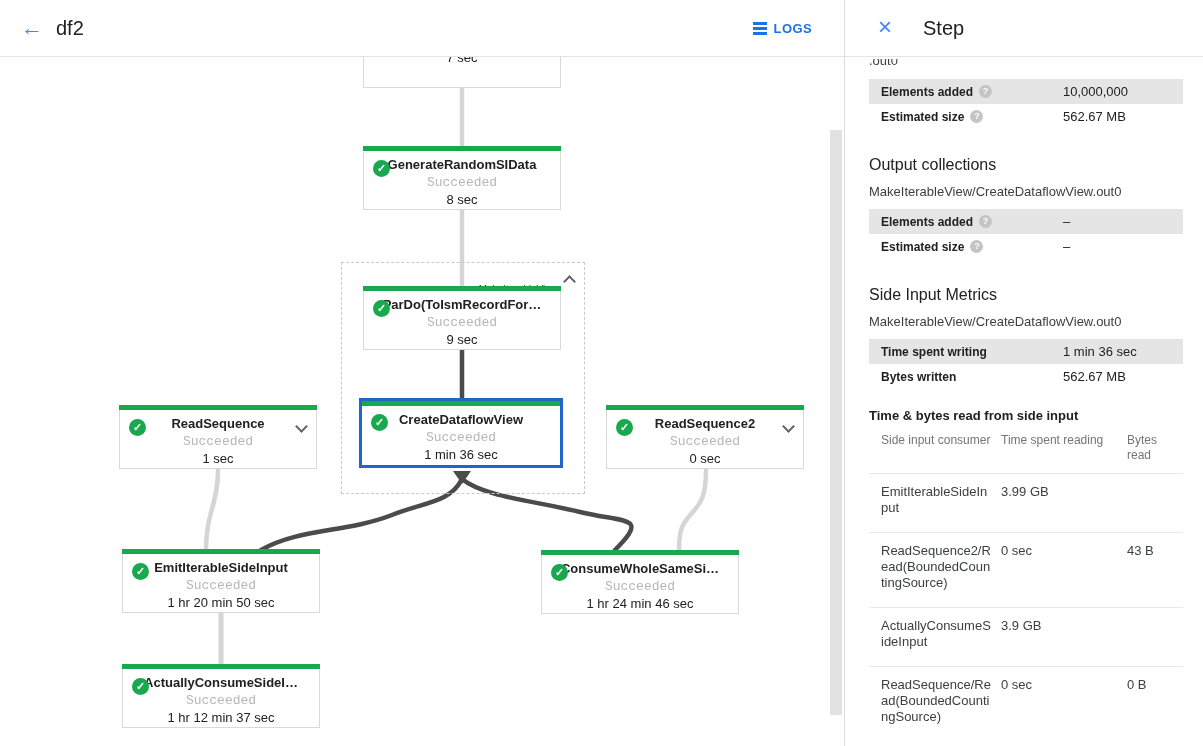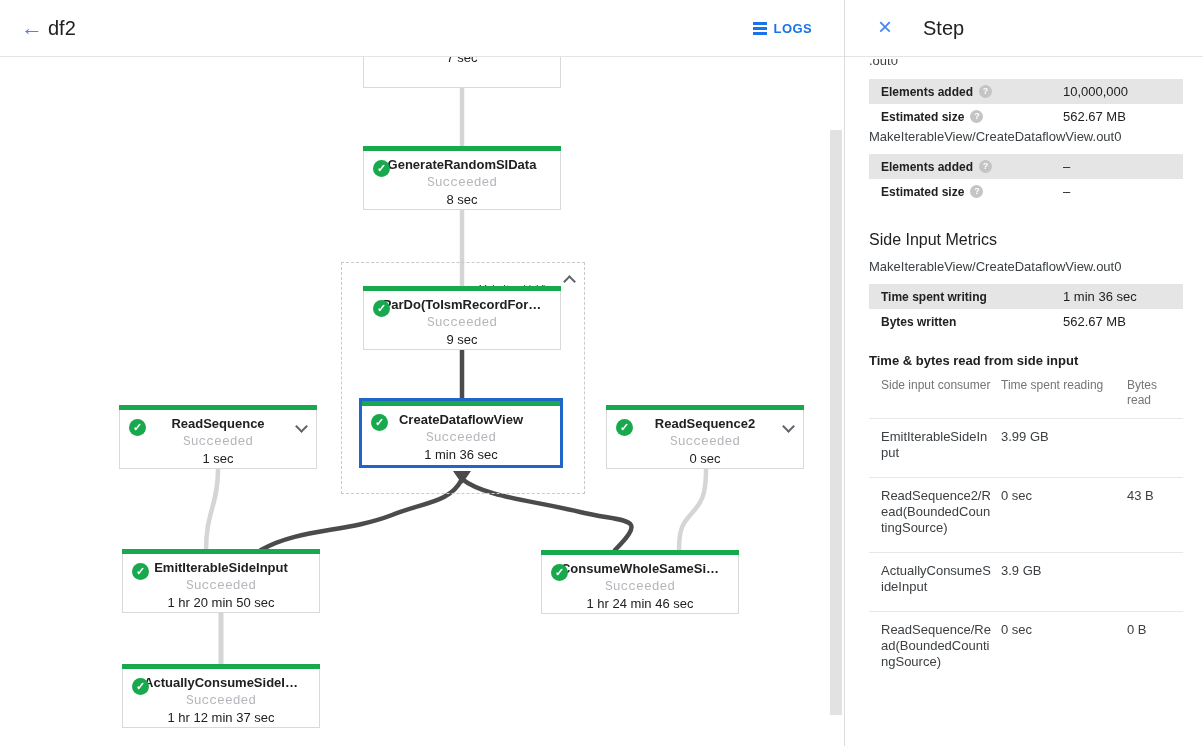--- a/index.html
+++ b/index.html
@@ -4,21 +4,21 @@
 <style>
   * { margin:0; padding:0; box-sizing:border-box; }
   html,body { width:1203px; height:746px; background:#fff; font-family:"Liberation Sans", sans-serif; }
   #app { position:relative; width:1203px; height:746px; overflow:hidden; background:#fff; }
 
   
   .topbar { position:absolute; left:0; top:0; width:844px; height:57px; background:#fff;
             border-bottom:1px solid #e4e4e4; z-index:20; display:flex; align-items:center; }
   .back-arrow { margin-left:16px; width:32px; height:32px; display:flex; align-items:center; justify-content:center;
                 color:#4285f4; font-size:22px; cursor:pointer; }
-  .job-title { font-size:20px; color:#212121; }
+  .job-title { margin-left:8px; font-size:20px; color:#212121; }
   .logs-btn { position:absolute; right:32px; top:0; height:57px; display:flex; align-items:center; gap:7px;
               color:#1a73e8; font-size:13px; font-weight:bold; letter-spacing:.4px; cursor:pointer; }
   .logs-icon { display:inline-flex; flex-direction:column; gap:2px; }
   .logs-icon span { display:block; width:14px; height:3px; background:#1a73e8; }
 
   
   .canvas { position:absolute; left:0; top:0; width:844px; height:746px; background:#fff; z-index:1; }
   .edges { position:absolute; left:0; top:0; z-index:2; }
 
   .node { position:absolute; width:198px; height:64px; background:#fff; border:1px solid #d9d9d9;
@@ -211,20 +211,21 @@
         </div>
         <div class="kv">
           <span class="klabel">
               <span>Estimated size</span>
               <span class="help">?</span>
             </span>
           <span class="kvalue">562.67 MB</span>
         </div>
       </div>
 
+      <h2 class="sec-heading">Output collections</h2>
       <div class="sec-path">MakeIterableView/CreateDataflowView.out0</div>
       <div>
         <div class="kv gray">
           <span class="klabel">
               <span>Elements added</span>
               <span class="help">?</span>
             </span>
           <span class="kvalue">–</span>
         </div>
         <div class="kv">

